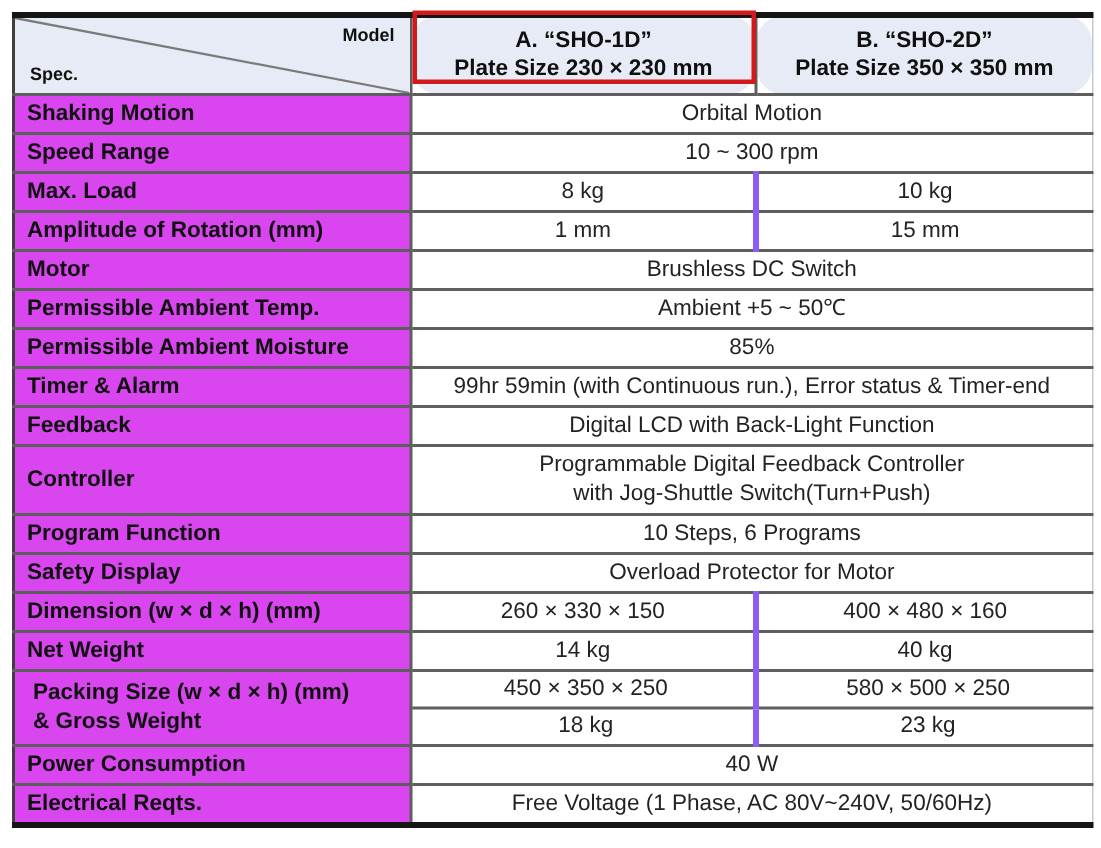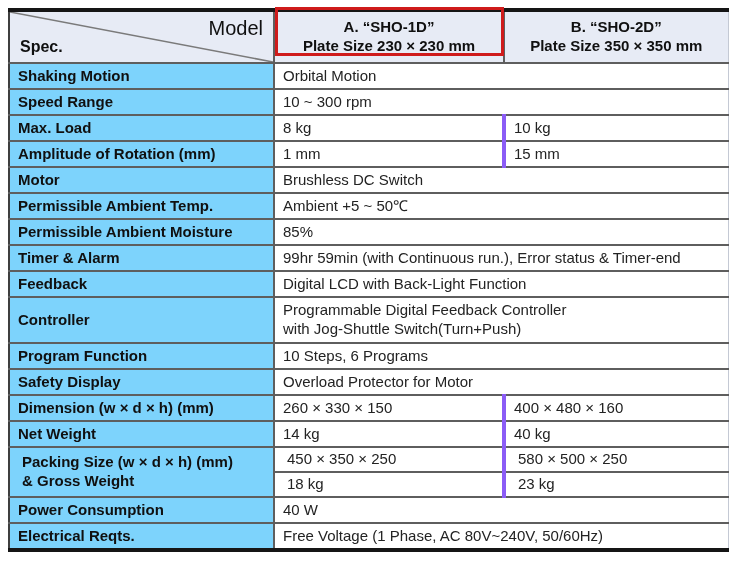--- a/index.html
+++ b/index.html
@@ -29,57 +29,59 @@
   td, th {
     border-top: 2px solid #5e5e5e;
     border-bottom: 2px solid #5e5e5e;
     font-size: 15px;
     line-height: 1.25;
     padding: 1px 8px;
     overflow: hidden;
     white-space: nowrap;
   }
   .lbl {
-    background: #7dd3fc;
+    background: #d946ef;
     font-weight: bold;
     color: #101010;
     text-align: left;
     border-right: 2px solid #5e5e5e;
   }
   .val {
     background: #ffffff;
     color: #232323;
+    text-align: center;
     font-weight: normal;
   }
   .val.split { border-right: 4px solid #8b5cf6; }
   tr.r td { height: 22px; }
   tr.hdr th { height: 48px; }
   tr.ctrl td { height: 42px; }
   tr.pack td { height: 21px; padding-left: 12px; }
   th.diag {
     position: relative;
     background: #e7ebf5;
     border-right: 2px solid #5e5e5e;
     padding: 0;
   }
   th.diag svg { position: absolute; left: 0; top: 0; width: 100%; height: 100%; display: block; }
   th.diag .spec-lbl {
     position: absolute; left: 10px; bottom: 5px;
-    font-size: 16px; font-weight: bold; color: #101010;
+    font-size: 12px; font-weight: bold; color: #101010;
   }
   th.diag .model-lbl {
     position: absolute; right: 10px; top: 4px;
-    font-size: 20px; font-weight: normal; color: #101010;
+    font-size: 12px; font-weight: bold; color: #101010;
   }
   th.colhead {
     background: #e7ebf5;
     color: #101010;
     font-weight: bold;
     text-align: center;
     vertical-align: middle;
+    border-radius: 19px;
   }
   th.colhead.a { border-right: 2px solid #5e5e5e; }
   .red-box {
     position: absolute;
     left: 275px;
     top: 7px;
     width: 223px;
     height: 43px;
     border: 3px solid #cf1b1b;
     pointer-events: none;

